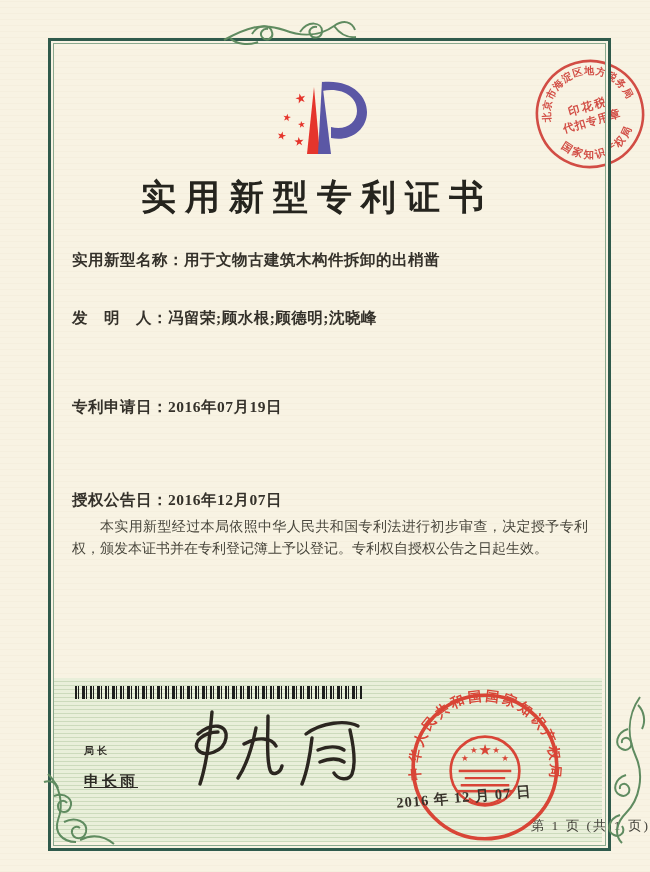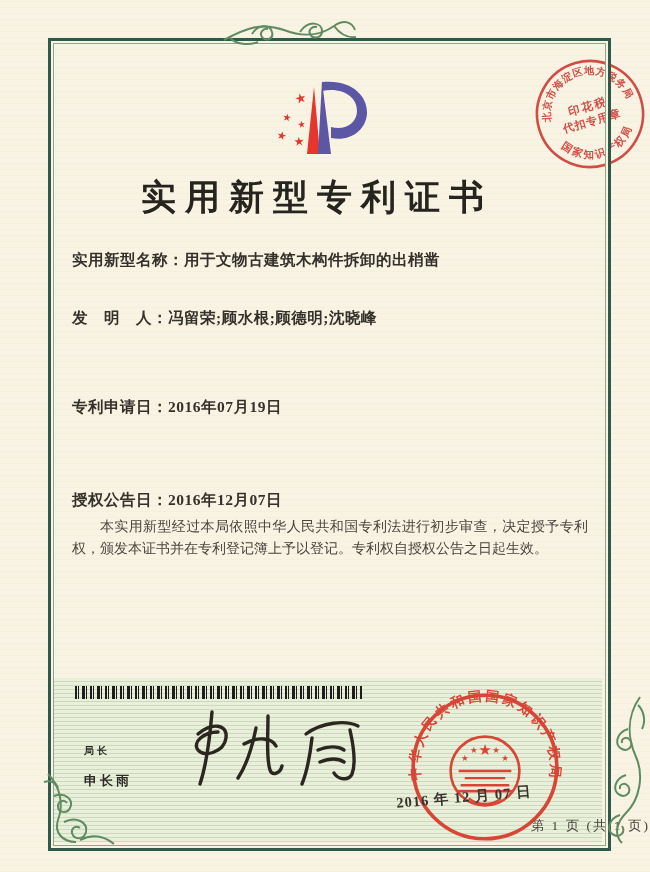--- a/index.html
+++ b/index.html
@@ -20,21 +20,21 @@
     letter-spacing:9px;color:#25241e;z-index:2;}
   .field{position:absolute;left:72px;font-size:15.5px;font-weight:600;color:#34312a;letter-spacing:.5px;z-index:2;white-space:nowrap;}
   .f0{top:250px}.f1{top:308px}.f2{top:354px}.f3{top:397px}.f4{top:446px}.f5{top:490px}
   .legal{position:absolute;left:72px;top:516px;width:516px;z-index:2;color:#47453b;font-size:14px;line-height:21.5px;text-align:justify;}
   .legal p{margin:0;text-indent:2em;}
   .logo{position:absolute;left:268px;top:80px;z-index:2;}
   .tax-stamp{position:absolute;left:530px;top:54px;z-index:3;transform:rotate(-16deg);opacity:.92;}
   .barcode{position:absolute;left:75px;top:686px;width:288px;height:13px;z-index:2;
     background:repeating-linear-gradient(90deg,#1d1d1d 0 2px,transparent 2px 3px,#1d1d1d 3px 4px,transparent 4px 7px,#1d1d1d 7px 10px,transparent 10px 11px,#1d1d1d 11px 12px,transparent 12px 15px);}
   .signer-title{position:absolute;left:84px;top:744px;font-size:10px;font-weight:700;color:#2d2b25;letter-spacing:3px;z-index:2;}
-  .signer-name{position:absolute;left:84px;top:772px;font-size:13px;font-weight:700;color:#2d2b25;letter-spacing:3px;z-index:2;}
+  .signer-name{position:absolute;left:84px;top:772px;font-size:15px;font-weight:700;color:#2d2b25;letter-spacing:3px;z-index:2;text-decoration:underline;}
   .signature{position:absolute;left:160px;top:700px;z-index:3;}
   .office-seal{position:absolute;left:394px;top:676px;z-index:3;opacity:.93;}
   .seal-date{position:absolute;left:396px;top:786px;width:180px;font-size:14.5px;color:#38332b;
     letter-spacing:1px;transform:rotate(-5deg);z-index:4;font-weight:600;}
   .page-footer{position:absolute;left:0;right:0;top:817px;text-align:right;font-size:13.5px;
     letter-spacing:2px;color:#45443c;z-index:2;}
   .orn{position:absolute;z-index:7;pointer-events:none;}
   .orn-top{left:222px;top:10px;}
   .orn-bl{left:40px;top:770px;}
   .orn-br{left:576px;top:695px;}

